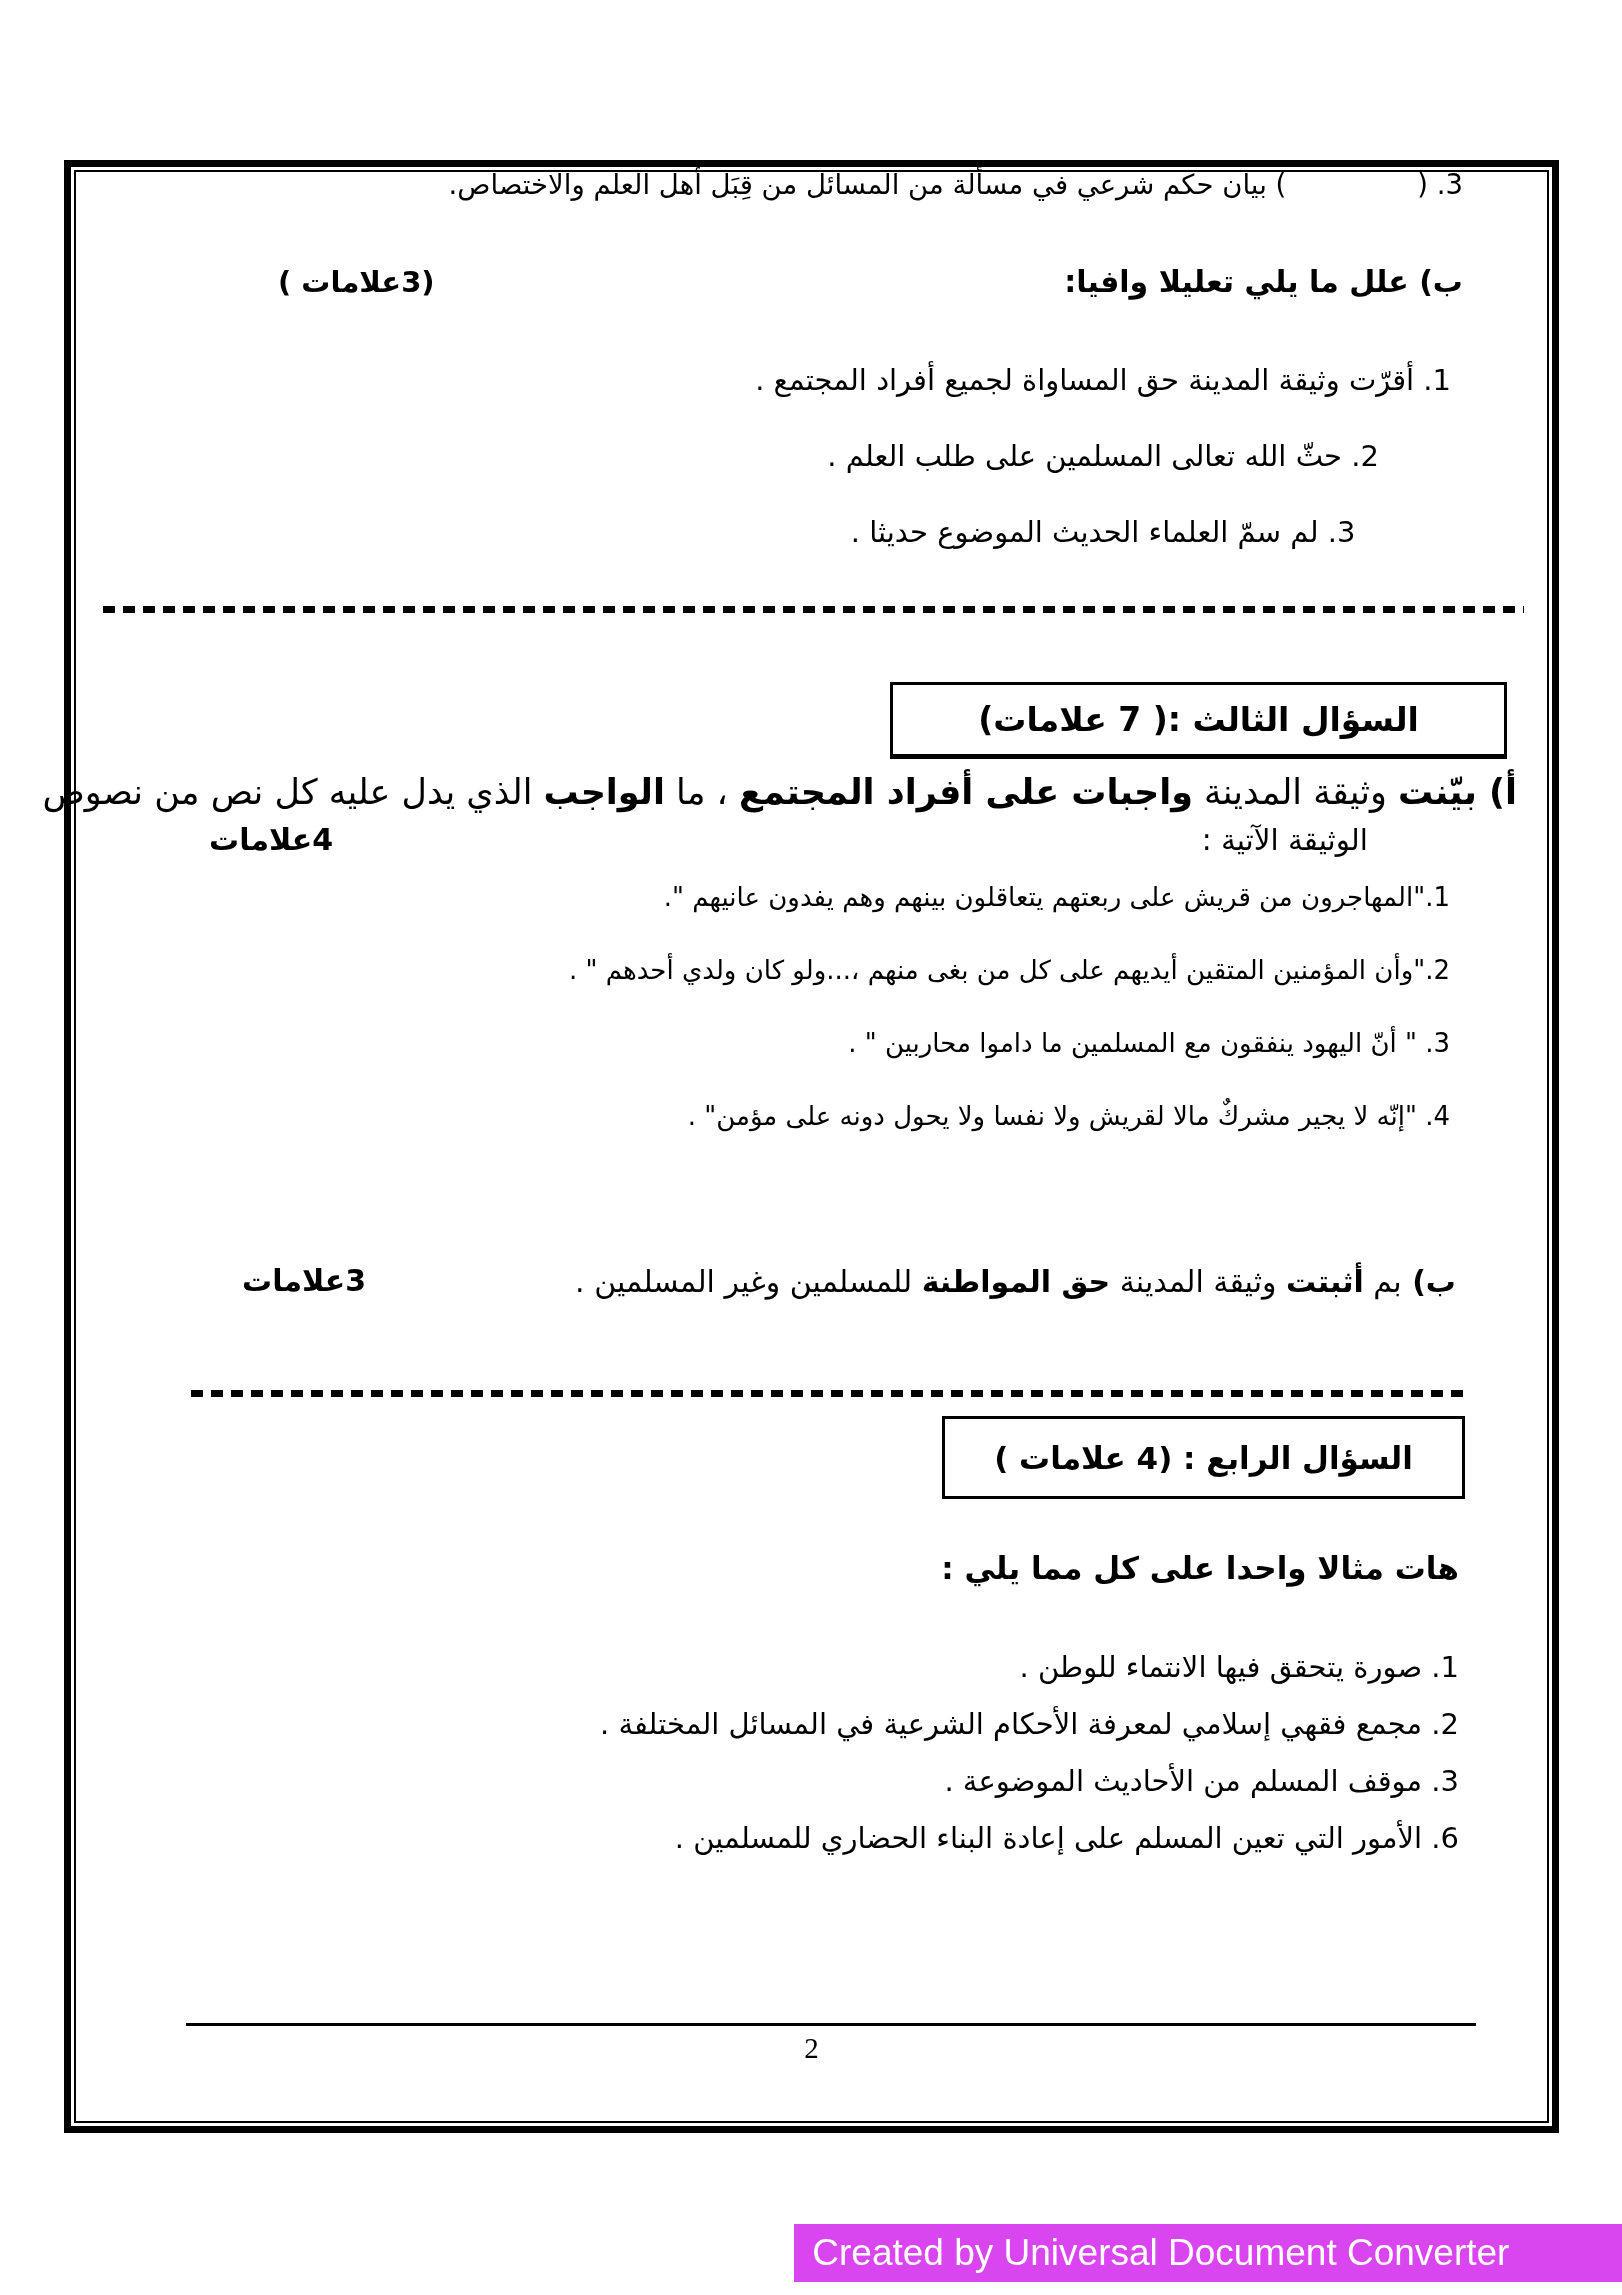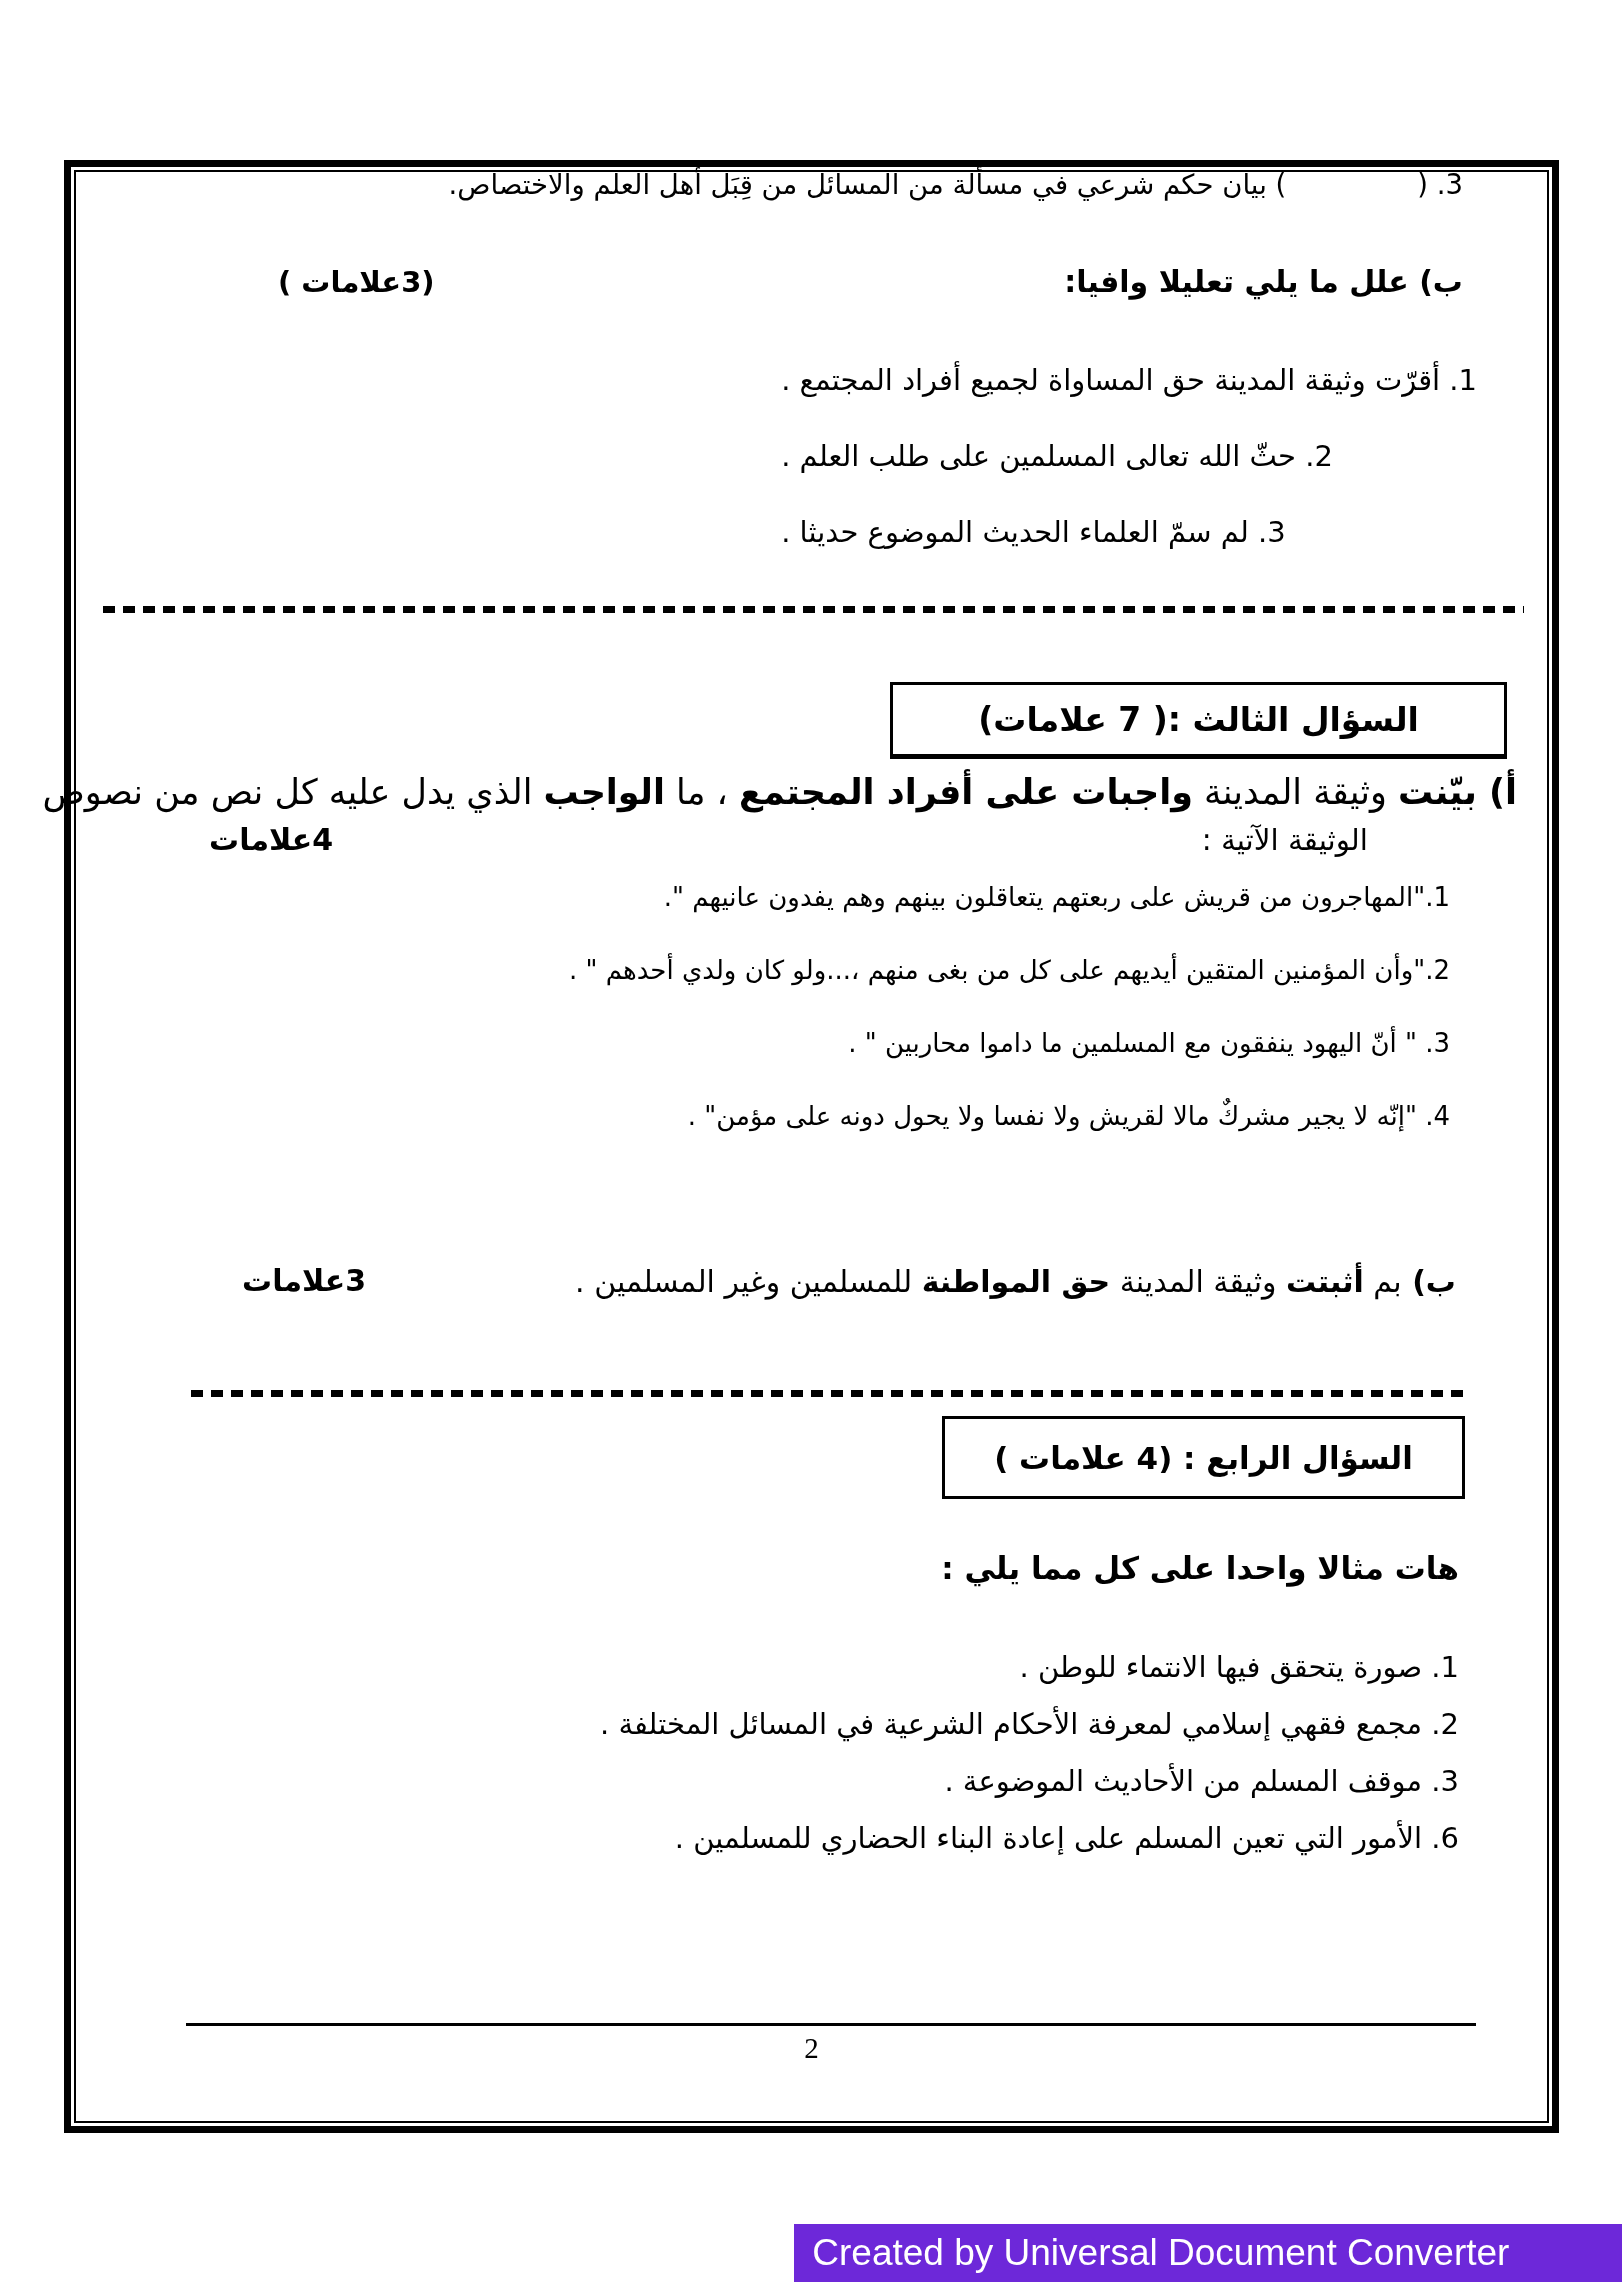--- a/index.html
+++ b/index.html
@@ -29,23 +29,23 @@
     line-height:1.45;
   }
   .b{font-weight:bold;}
   
   #top-item{top:165px;right:160px;font-size:27.5px;}
   #top-item .paren-gap{display:inline-block;width:131px;}
   
   #b-heading{top:260px;right:160px;font-size:30px;font-weight:bold;}
   #b-marks{top:265px;left:278px;font-size:29px;font-weight:bold;direction:rtl;position:absolute;white-space:nowrap;}
   #b-items{
-    position:absolute;top:359px;right:146px;
+    position:absolute;top:359px;right:172px;
     display:flex;flex-direction:column;gap:33px;
-    direction:rtl;text-align:left;
+    direction:rtl;text-align:center;
   }
   #b-items .list-line{font-size:29px;line-height:43px;white-space:nowrap;}
   
   .dashed{
     position:absolute;height:6.5px;
     background:repeating-linear-gradient(90deg,#000 0 11.8px,transparent 11.8px 20px);
   }
   #dashed-1{top:606px;left:103px;width:1421px;}
   #dashed-2{top:1390px;left:191px;width:1276px;}
   
@@ -159,18 +159,18 @@
   <div id="q4-items">
     <div class="list-line">1. صورة يتحقق فيها الانتماء للوطن .</div>
     <div class="list-line">2. مجمع فقهي إسلامي لمعرفة الأحكام الشرعية في المسائل المختلفة .</div>
     <div class="list-line">3. موقف المسلم من الأحاديث الموضوعة .</div>
     <div class="list-line">6. الأمور التي تعين المسلم على إعادة البناء الحضاري للمسلمين .</div>
   </div>
 
   <div id="footer-rule"></div>
   <div id="page-number">2</div>
 
-  <div id="watermark" style="background-color: #6d28d9; color: rgb(255, 255, 255);">
+  <div id="watermark" style="background-color: #d946ef; color: rgb(255, 255, 255);">
     <span>Created by Universal Document Converter</span>
   </div>
 
 </div>
 
 
 </body></html>

